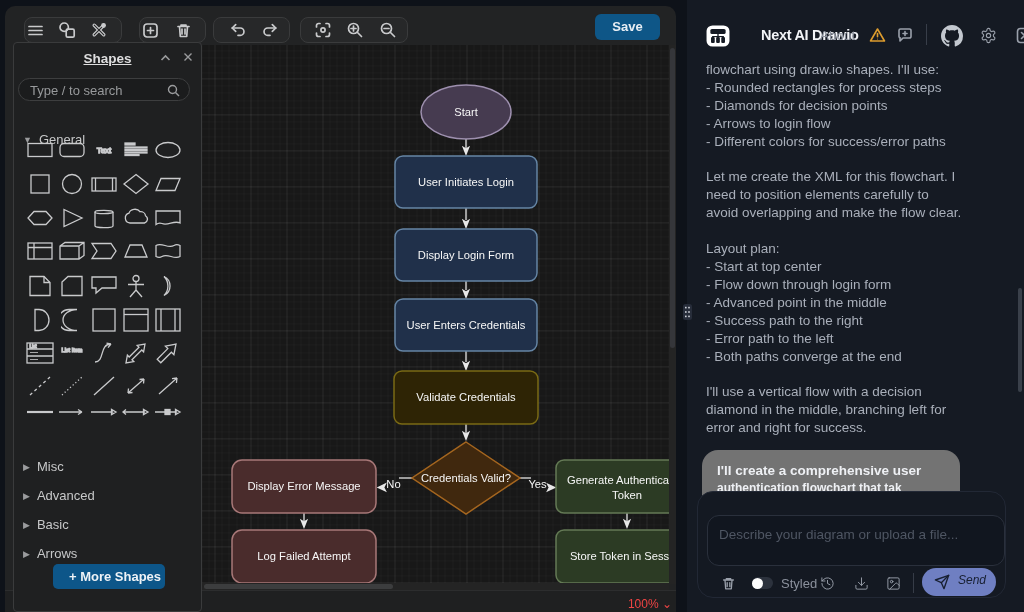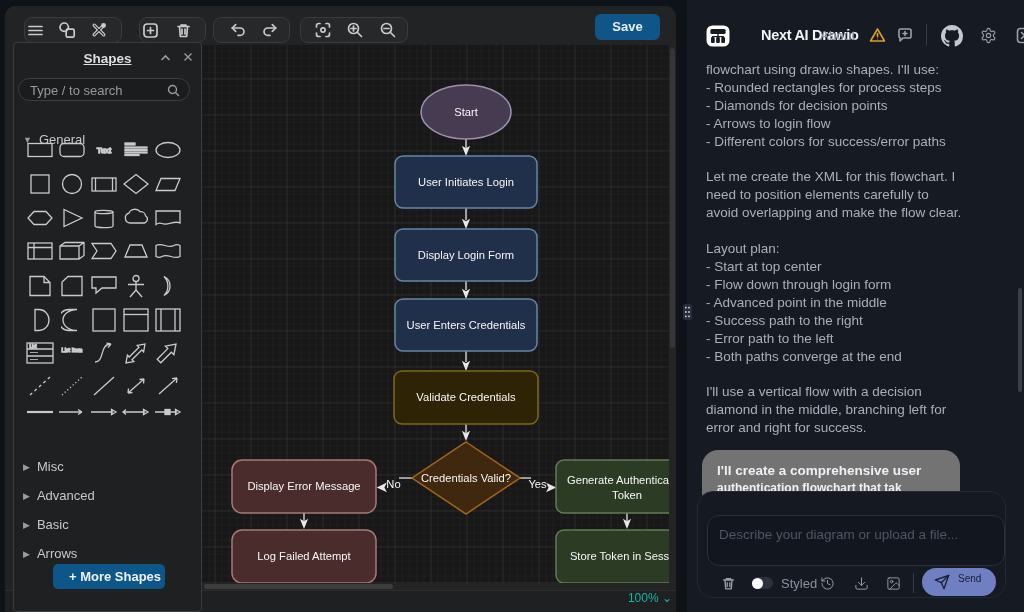--- a/index.html
+++ b/index.html
@@ -20,21 +20,21 @@
       repeating-linear-gradient(to bottom, rgba(255,255,255,0.055) 0 1px, transparent 1px 36px),
       repeating-linear-gradient(to right, rgba(255,255,255,0.022) 0 1px, transparent 1px 7.2px),
       repeating-linear-gradient(to bottom, rgba(255,255,255,0.022) 0 1px, transparent 1px 7.2px);
     background-position:12.5px 33.4px, 12.5px 33.4px, 12.5px 33.4px, 12.5px 33.4px;
   }
   #vsb { position:absolute; left:664px; top:39px; width:7px; height:539px; background:#242424; }
   #vsbThumb { position:absolute; left:1px; top:3px; width:5px; height:300px; background:#35363a; border-radius:3px; }
   #hsb { position:absolute; left:197px; top:577px; width:467px; height:7px; background:#242424; }
   #hsbThumb { position:absolute; left:2px; top:1px; width:189px; height:5px; background:#3c3d3e; border-radius:3px; }
   #bottombar { position:absolute; left:0px; top:584px; width:671px; height:22px; background:#1f2021; border-top:1px solid #2c2d2e; }
-  #zoomlbl { position:absolute; right:4px; top:0; color:#14b8a6; font-size:12px; }
+  #zoomlbl { position:absolute; right:4px; top:6px; color:#ef4444; font-size:12px; }
 
   
   #shapes { position:absolute; left:8px; top:36px; width:189px; height:570px; background:#1f2021; border:1px solid #3a3b3c; border-radius:4px; }
   #shapesTitle { position:absolute; left:0; top:8px; width:100%; text-align:center; color:#dededf; font-size:13.5px; font-weight:bold;text-decoration:underline; }
   #searchBox { position:absolute; left:4px; top:35px; width:172px; height:23px; border:1px solid #3d3e3f; border-radius:11.5px; background:#1b1c1d; }
   #searchBox span { position:absolute; left:11px; top:4px; color:#989a9c; font-size:13px; }
   .secHead { position:absolute; left:9px; color:#c7c8c9; font-size:13px;margin-top:16px; }
   .secHead .tri { display:inline-block; color:#9a9b9d; font-size:9px; margin-right:7px; vertical-align:1px; }
   .cell { position:absolute; width:32px; height:24px; display:flex; align-items:flex-start; justify-content:center; }
   .cell svg { stroke:#c9cacc; fill:none; stroke-width:1.3; }
@@ -43,21 +43,21 @@
   
   #rpanel { position:absolute; left:687px; top:0; width:337px; height:612px; background:#151a23; overflow:hidden; }
   #rtitle { position:absolute; left:47px; top:27px; color:#f2f4f7; font-size:14.5px; font-weight:bold; letter-spacing:-0.3px;margin-left:27px; }
   .rline { position:absolute; left:19px; width:300px; color:#a9afba; font-size:13.5px; white-space:nowrap; }
   #bubble { position:absolute; left:15px; top:450px; width:258px; height:66px; background:#737373; border-radius:16px; }
   #bubble .b1 { position:absolute; left:15px; top:13px; color:#eef0f4; font-size:13.5px; font-weight:bold; white-space:nowrap; }
   #bubble .b2 { position:absolute; left:15px; top:31px; color:#eef0f4; font-size:12px; font-weight:bold; white-space:nowrap; }
   #inputCard { position:absolute; left:10px; top:491px; width:309px; height:107px; background:#141922; border:1px solid #222835; border-radius:16px; }
   #textarea { position:absolute; left:9px; top:16px; width:298px; height:51px; background:#11161f; border:1px solid #2a303c; border-radius:12px;margin-top:7px; }
   #textarea span { position:absolute; left:11px; top:11px; color:#4f5663; font-size:13.5px; }
-  #sendBtn { position:absolute; left:224px; top:76px; width:74px; height:28px; background:#6f7fc2; border-radius:14px; color:#182032; font-size:10px; }
+  #sendBtn { position:absolute; left:224px; top:76px; width:74px; height:28px; background:#6f7fc2; border-radius:14px; color:#182032; font-size:12px;font-style:italic; }
   #rsbThumb { position:absolute; left:331px; top:288px; width:4px; height:104px; background:#3a404a; border-radius:2px; }
   .hicon svg { stroke:#9aa0ab; fill:none; stroke-width:1.6; stroke-linecap:round; stroke-linejoin:round; }
   .bicon svg { stroke:#9aa0ab; fill:none; stroke-width:1.5; stroke-linecap:round; stroke-linejoin:round; }
 
   #dragHandle { position:absolute; left:683px; top:304px; width:9px; height:16px; background:#272d3a; border-radius:2.5px; }
 </style>
 </head>
 <body>
 
 <div id="win">

